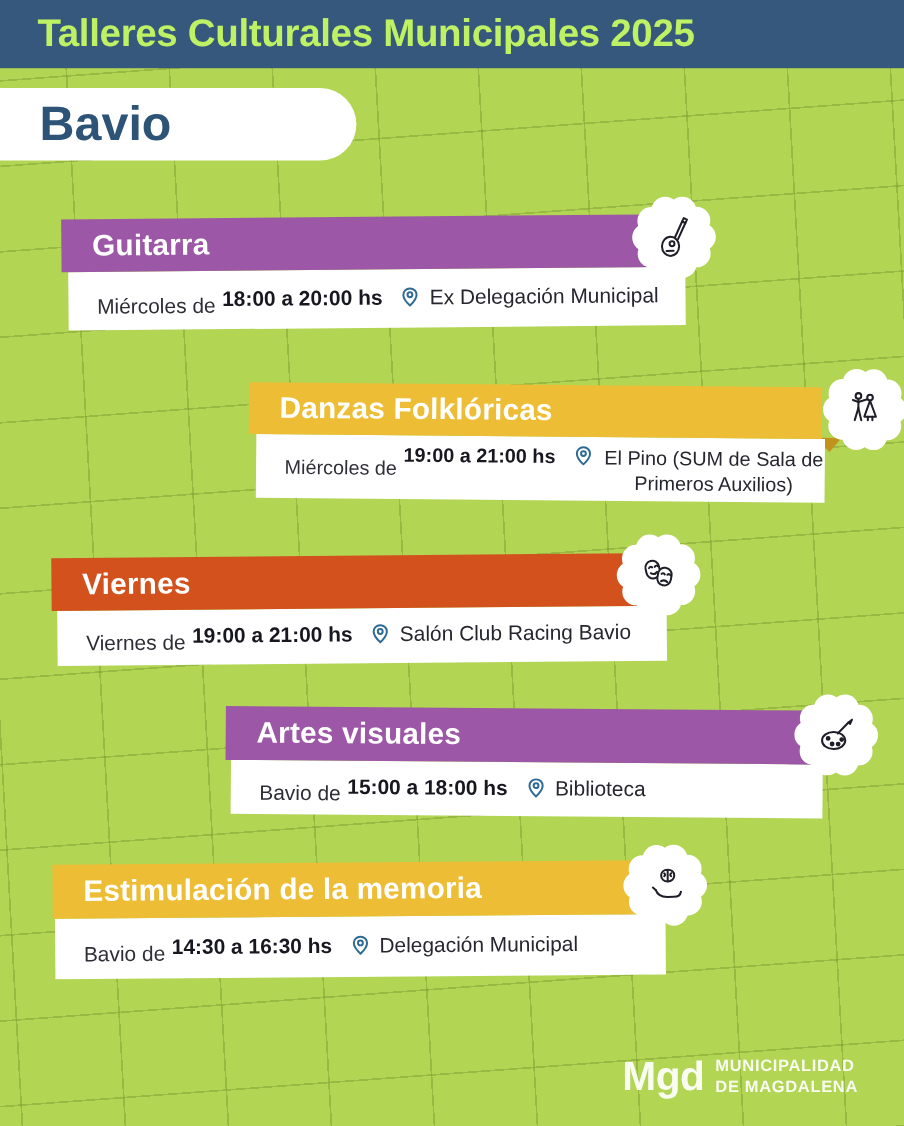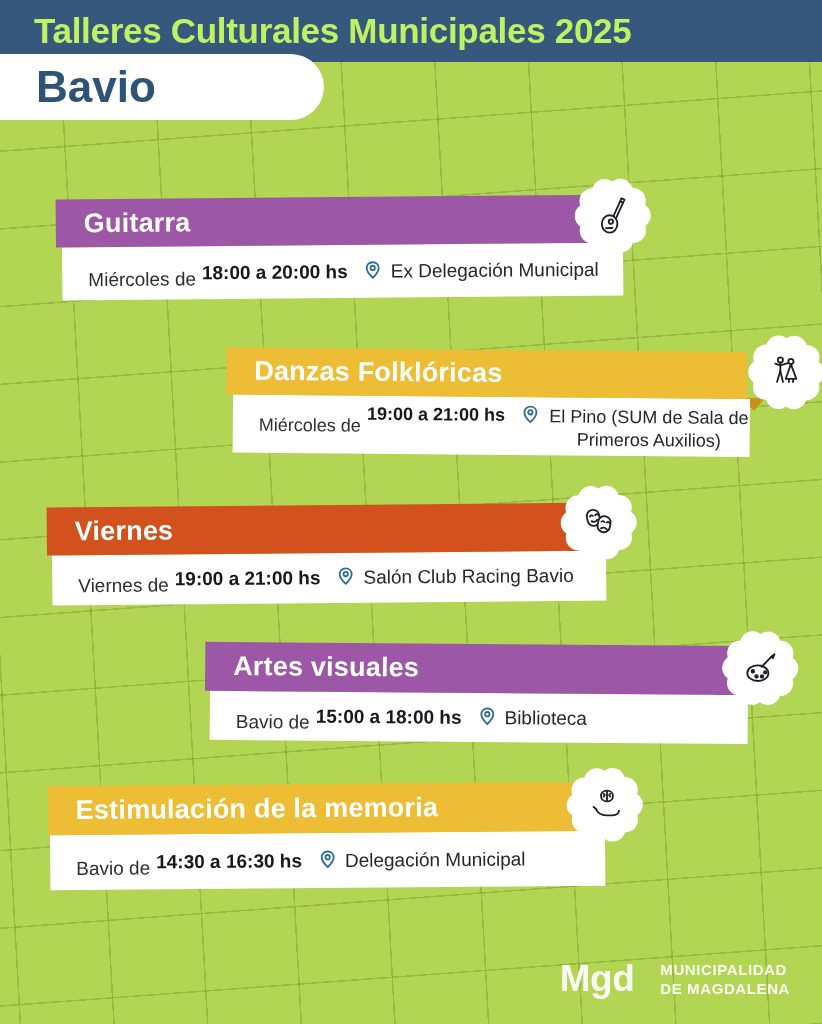--- a/index.html
+++ b/index.html
@@ -21,21 +21,21 @@
   .banner{
     position:absolute;left:0;top:0;width:822px;height:62px;
     background:#35587c;display:flex;align-items:center;
   }
   .banner h1{
     margin:0 0 0 34px;color:#bef264;font-size:35px;font-weight:700;letter-spacing:-.3px;
     white-space:nowrap;
   }
   
   .pill{
-    position:absolute;left:0;top:54px;width:324px;height:66px;background:#ffffff;
+    position:absolute;left:0;top:80px;width:324px;height:66px;background:#ffffff;
     border-radius:0 34px 34px 0;display:flex;align-items:center;
   }
   .pill span{color:#2d5377;font-size:44px;font-weight:700;margin-left:36px;}
 
   
   .card{position:absolute;}
   .card .bar{
     position:absolute;left:0;top:0;display:flex;align-items:center;z-index:2;
   }
   .card .bar span{color:#fff;font-size:27px;font-weight:700;margin-left:28px;letter-spacing:.2px;white-space:nowrap;}
@@ -87,21 +87,21 @@
 
   
   .c5{left:48px;top:784px;width:565px;height:104px;transform:rotate(-0.45deg);}
   .c5 .bar{width:532px;height:49px;background:#edbe35;}
   .c5 .body{left:2px;top:49px;width:555px;height:55px;}
   .c5 .fold{left:514px;top:48px;border-top-color:#c1931d;}
   .c5 .splat{left:518px;top:-16px;}
 
   
   .footer{
-    position:absolute;right:32px;bottom:24px;display:flex;align-items:center;gap:26px;
+    position:absolute;right:42px;bottom:24px;display:flex;align-items:center;gap:10px;
     color:rgba(255,255,255,.92);
   }
   .footer .mgd{font-size:37px;font-weight:700;letter-spacing:-.5px;}
   .footer .org{font-size:15px;font-weight:700;letter-spacing:.6px;line-height:1.3;}
 </style>
 </head>
 <body>
 
 <svg width="0" height="0" style="position:absolute">
   <defs>

